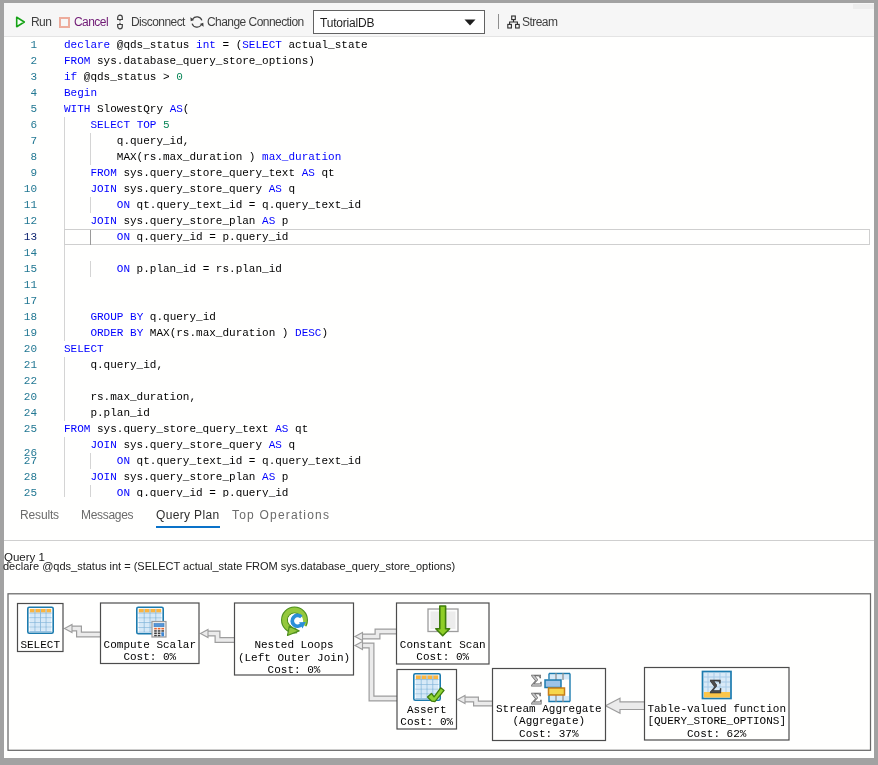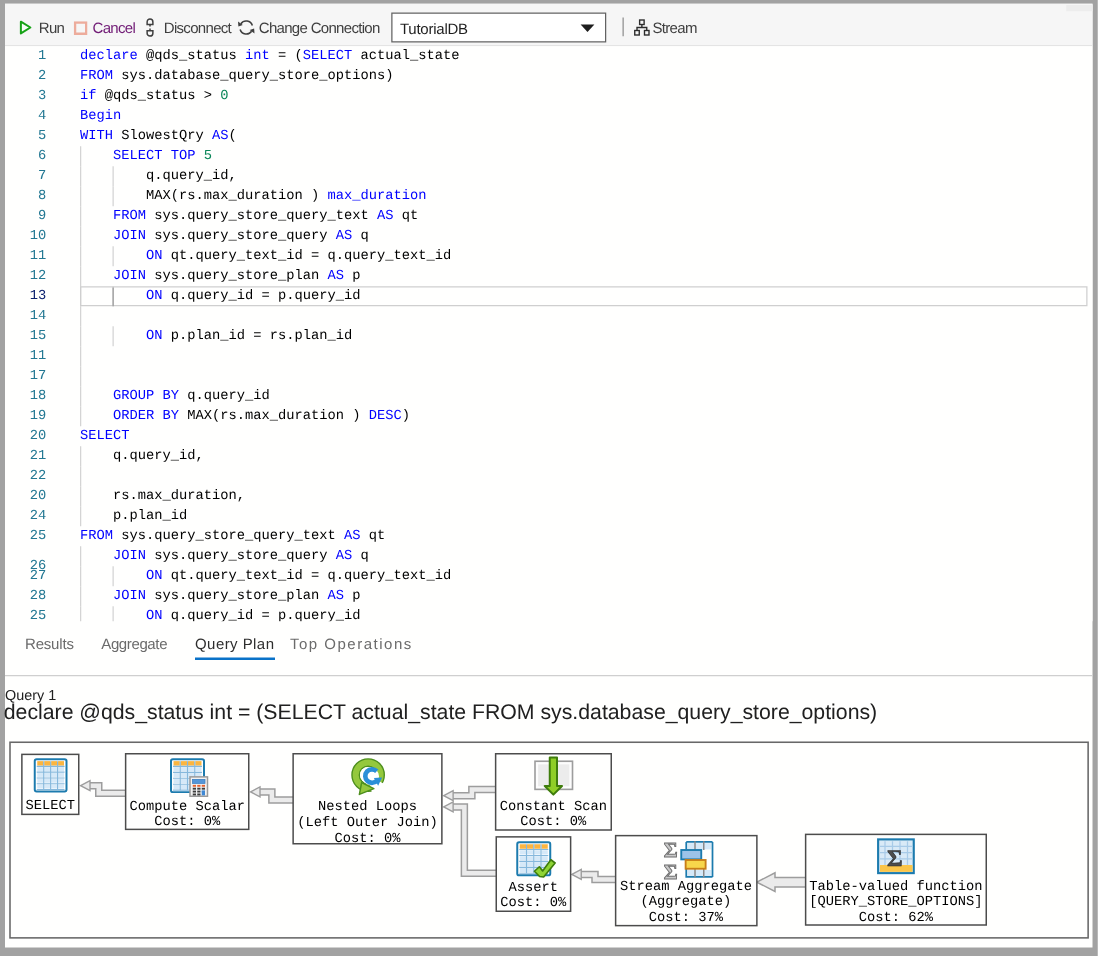--- a/index.html
+++ b/index.html
@@ -151,27 +151,27 @@
 <div class="cl" style="top:432px"><span>&nbsp;&nbsp;&nbsp;&nbsp;</span><span class="k">JOIN</span><span>&nbsp;sys.query_store_plan&nbsp;</span><span class="k">AS</span><span>&nbsp;p</span></div>
 <div class="num" style="top:448px">25</div>
 <div class="ig" style="top:448px;left:59.6px"></div>
     <div class="ig" style="top:448px;left:85.8px"></div>
 <div class="cl" style="top:448px"><span>&nbsp;&nbsp;&nbsp;&nbsp;&nbsp;&nbsp;&nbsp;&nbsp;</span><span class="k">ON</span><span>&nbsp;q.query_id&nbsp;=&nbsp;p.query_id</span></div>
 <div id="curline">
       <span class="igd"></span>
     </div>
 </div>
 <div class="tab" style="left:20px;top:508px;letter-spacing:-0.15px">Results</div>
-<div class="tab" style="left:81px;top:508px;letter-spacing:-0.3px">Aggregate</div>
+<div class="tab" style="left:81px;top:508px;letter-spacing:-0.3px">Messages</div>
 <div class="tab" style="left:156px;top:508px;letter-spacing:0.35px;color:#2e2e2e">Query Plan</div>
 <div class="tab" style="left:232px;top:508px;letter-spacing:1.2px">Top Operations</div>
 <div class="abs" style="left:156px;top:525.5px;width:64px;height:2.5px;background:#0a72c8"></div>
 <div class="abs" style="left:4px;top:540px;width:870px;height:1px;background:#cfcfcf"></div>
 <div id="qheader" style="top:551px;font-size:11.5px">Query 1</div>
-<div id="qheader" style="left:3px;top:560px;font-size:17px">declare @qds_status int = (SELECT actual_state FROM sys.database_query_store_options)</div>
+<div id="qheader" style="left:3px;top:560px;font-size:11px">declare @qds_status int = (SELECT actual_state FROM sys.database_query_store_options)</div>
 <svg class="abs" style="left:0;top:0" width="878" height="765" viewBox="0 0 878 765">
 <rect x="8" y="593.8" width="862.5" height="156.5" fill="#fffffe" stroke="#686868" stroke-width="1.25"></rect>
 <path d="M70 628.5 L79 628.5 L79 634.5 L101 634.5" fill="none" stroke="#9d9d9d" stroke-width="6"></path>
     <path d="M70 628.5 L79 628.5 L79 634.5 L101 634.5" fill="none" stroke="#ebebeb" stroke-width="3.6"></path>
 <path d="M64.5 628.5 L72.0 624.5 L72.0 632.5 Z" fill="#ebebeb" stroke="#9d9d9d" stroke-width="1.1"></path>
 <path d="M206 633.5 L217.5 633.5 L217.5 640 L235 640" fill="none" stroke="#9d9d9d" stroke-width="6"></path>
     <path d="M206 633.5 L217.5 633.5 L217.5 640 L235 640" fill="none" stroke="#ebebeb" stroke-width="3.6"></path>
 <path d="M200.5 633.5 L208.0 629.5 L208.0 637.5 Z" fill="#ebebeb" stroke="#9d9d9d" stroke-width="1.1"></path>
 <path d="M360.5 636.5 L377.5 636.5 L377.5 631.5 L397 631.5" fill="none" stroke="#9d9d9d" stroke-width="6"></path>
     <path d="M360.5 636.5 L377.5 636.5 L377.5 631.5 L397 631.5" fill="none" stroke="#ebebeb" stroke-width="3.6"></path>

